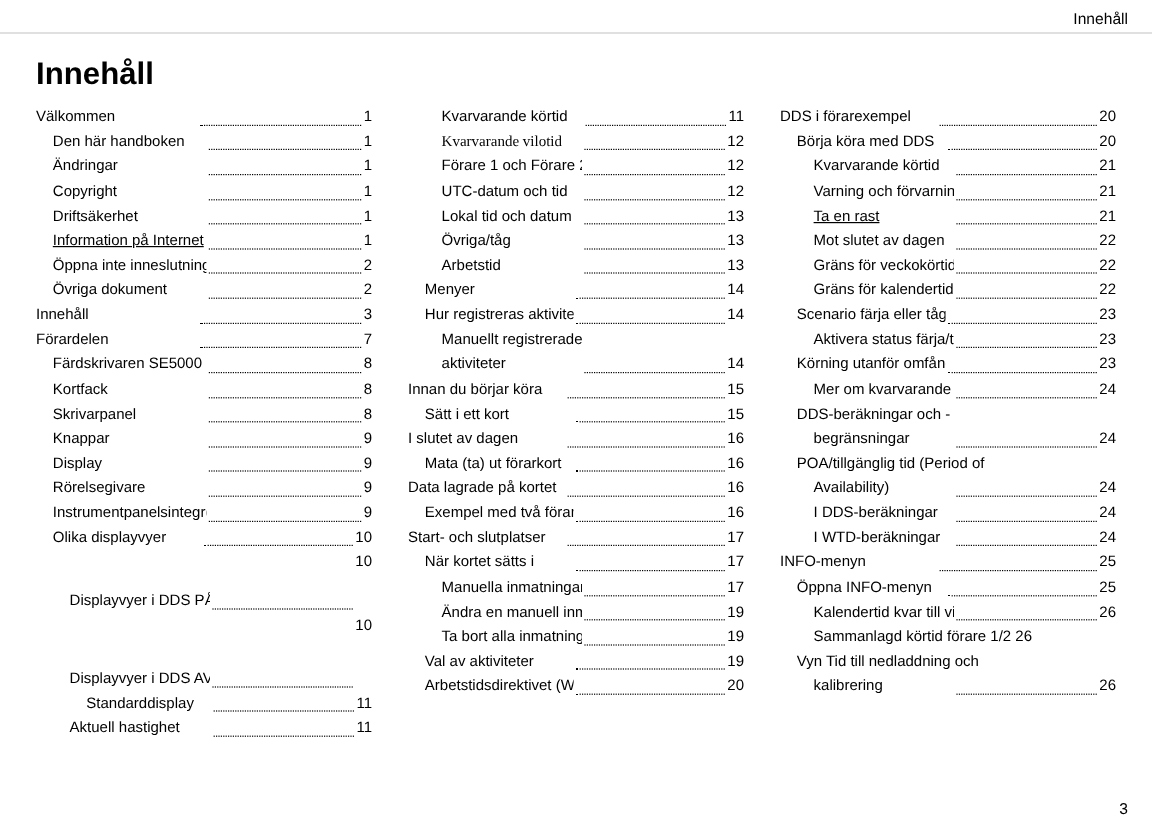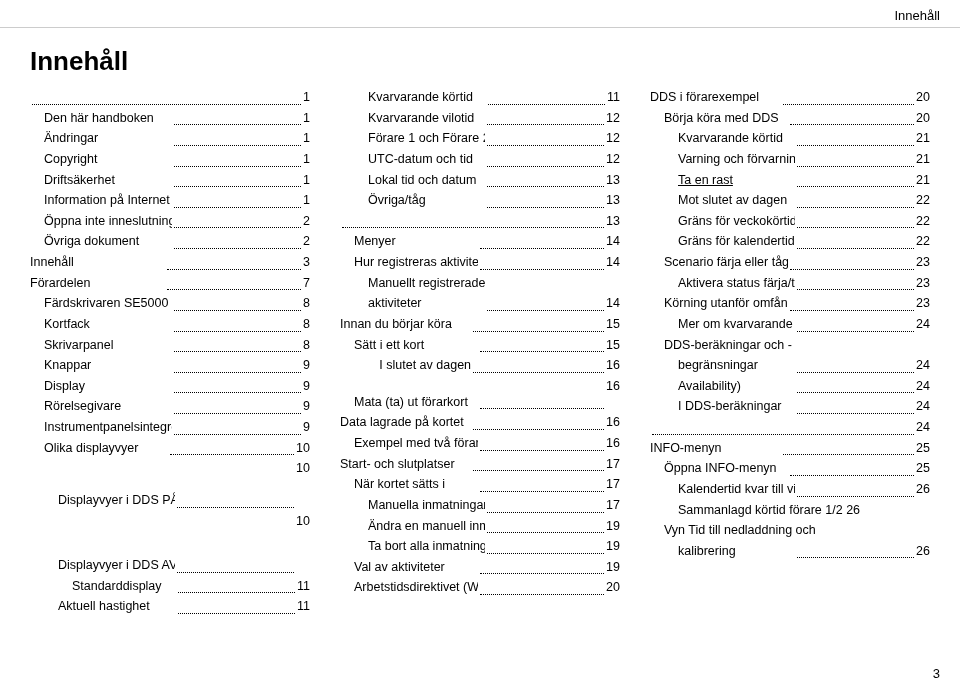--- a/index.html
+++ b/index.html
@@ -75,20 +75,21 @@
 
 <div class="header">
   <span>Innehåll</span>
 </div>
 
 <div class="page-title">Innehåll</div>
 
 <div class="content-area">
   <div class="column" id="col1">
       <div class="toc-entry">
+        <span class="label" style="padding-left: 0px;">Välkommen</span>
         <span class="dots"></span>
         <span class="page-num">1</span>
       </div>
       <div class="toc-entry">
         <span class="label" style="padding-left: 14px;">Den här handboken</span>
         <span class="dots"></span>
         <span class="page-num">1</span>
       </div>
       <div class="toc-entry">
         <span class="label" style="padding-left: 14px;">Ändringar</span>
@@ -99,21 +100,21 @@
         <span class="label" style="padding-left: 14px;">Copyright</span>
         <span class="dots"></span>
         <span class="page-num">1</span>
       </div>
       <div class="toc-entry">
         <span class="label" style="padding-left: 14px;">Driftsäkerhet</span>
         <span class="dots"></span>
         <span class="page-num">1</span>
       </div>
       <div class="toc-entry">
-        <span class="label" style="padding-left: 14px;">Information på Internet</span>
+        <span class="label" style="padding-left: 14px; text-decoration: underline;">Information på Internet</span>
         <span class="dots"></span>
         <span class="page-num">1</span>
       </div>
       <div class="toc-entry">
         <span class="label" style="padding-left: 14px;">Öppna inte inneslutningen</span>
         <span class="dots"></span>
         <span class="page-num">2</span>
       </div>
       <div class="toc-entry">
         <span class="label" style="padding-left: 14px;">Övriga dokument</span>
@@ -191,21 +192,21 @@
         <span class="page-num">11</span>
       </div>
     </div>
   <div class="column" id="col2">
       <div class="toc-entry">
         <span class="label" style="padding-left: 28px;">Kvarvarande körtid</span>
         <span class="dots"></span>
         <span class="page-num">11</span>
       </div>
       <div class="toc-entry">
-        <span class="label" style="padding-left: 28px;">Kvarvarande vilotid</span>
+        <span class="label" style="padding-left: 28px; font-family: Liberation Serif, serif;">Kvarvarande vilotid</span>
         <span class="dots"></span>
         <span class="page-num">12</span>
       </div>
       <div class="toc-entry">
         <span class="label" style="padding-left: 28px;">Förare 1 och Förare 2</span>
         <span class="dots"></span>
         <span class="page-num">12</span>
       </div>
       <div class="toc-entry">
         <span class="label" style="padding-left: 28px;">UTC-datum och tid</span>
@@ -216,20 +217,21 @@
         <span class="label" style="padding-left: 28px;">Lokal tid och datum</span>
         <span class="dots"></span>
         <span class="page-num">13</span>
       </div>
       <div class="toc-entry">
         <span class="label" style="padding-left: 28px;">Övriga/tåg</span>
         <span class="dots"></span>
         <span class="page-num">13</span>
       </div>
       <div class="toc-entry">
+        <span class="label" style="padding-left: 28px;">Arbetstid</span>
         <span class="dots"></span>
         <span class="page-num">13</span>
       </div>
       <div class="toc-entry">
         <span class="label" style="padding-left: 14px;">Menyer</span>
         <span class="dots"></span>
         <span class="page-num">14</span>
       </div>
       <div class="toc-entry">
         <span class="label" style="padding-left: 14px;">Hur registreras aktiviteter?</span>
@@ -248,26 +250,26 @@
         <span class="label" style="padding-left: 0px;">Innan du börjar köra</span>
         <span class="dots"></span>
         <span class="page-num">15</span>
       </div>
       <div class="toc-entry">
         <span class="label" style="padding-left: 14px;">Sätt i ett kort</span>
         <span class="dots"></span>
         <span class="page-num">15</span>
       </div>
       <div class="toc-entry">
-        <span class="label" style="padding-left: 0px; text-align: right;">I slutet av dagen</span>
+        <span class="label" style="padding-left: 0px;">I slutet av dagen</span>
         <span class="dots"></span>
         <span class="page-num">16</span>
       </div>
       <div class="toc-entry">
-        <span class="label" style="padding-left: 14px; margin-top: 16px;">Mata (ta) ut förarkort</span>
+        <span class="label" style="padding-left: 14px;">Mata (ta) ut förarkort</span>
         <span class="dots"></span>
         <span class="page-num">16</span>
       </div>
       <div class="toc-entry">
         <span class="label" style="padding-left: 0px;">Data lagrade på kortet</span>
         <span class="dots"></span>
         <span class="page-num">16</span>
       </div>
       <div class="toc-entry">
         <span class="label" style="padding-left: 14px;">Exempel med två förare</span>
@@ -373,30 +375,34 @@
       </div>
       <div class="toc-entry">
         <span class="label" style="padding-left: 14px;">DDS-beräkningar och -</span>
       </div>
       <div class="toc-entry">
         <span class="label" style="padding-left: 28px;">begränsningar</span>
         <span class="dots"></span>
         <span class="page-num">24</span>
       </div>
       <div class="toc-entry">
+        <span class="label" style="padding-left: 14px;">POA/tillgänglig tid (Period of</span>
+      </div>
+      <div class="toc-entry">
         <span class="label" style="padding-left: 28px;">Availability)</span>
         <span class="dots"></span>
         <span class="page-num">24</span>
       </div>
       <div class="toc-entry">
         <span class="label" style="padding-left: 28px;">I DDS-beräkningar</span>
         <span class="dots"></span>
         <span class="page-num">24</span>
       </div>
       <div class="toc-entry">
+        <span class="label" style="padding-left: 28px;">I WTD-beräkningar</span>
         <span class="dots"></span>
         <span class="page-num">24</span>
       </div>
       <div class="toc-entry">
         <span class="label" style="padding-left: 0px;">INFO-menyn</span>
         <span class="dots"></span>
         <span class="page-num">25</span>
       </div>
       <div class="toc-entry">
         <span class="label" style="padding-left: 14px;">Öppna INFO-menyn</span>

